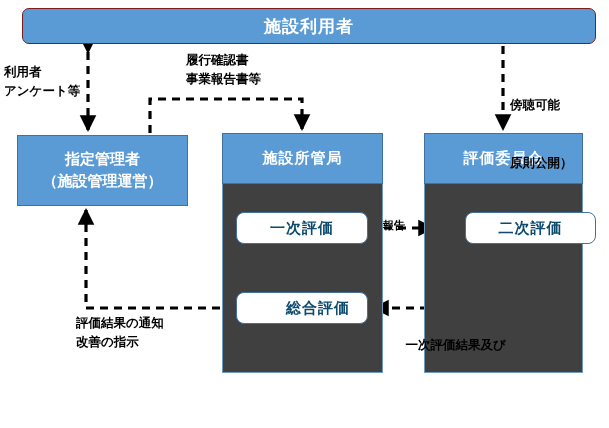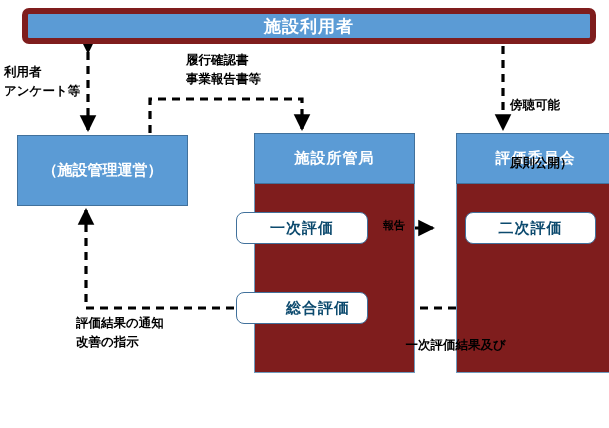--- a/index.html
+++ b/index.html
@@ -28,21 +28,21 @@
     position: absolute;
     box-sizing: border-box;
   }
   
   .banner {
     left: 22px;
     top: 8px;
     width: 574px;
     height: 36px;
     background: #5B9BD5;
-    border: 6px solid #7f1d1d;
+    border: 1px solid #7f1d1d;
     border-radius: 7px;
     display: flex;
     align-items: center;
     justify-content: center;
     color: #ffffff;
     font-size: 17px;
     font-weight: bold;
     letter-spacing: 1px;
   }
   
@@ -58,24 +58,23 @@
     align-items: center;
     justify-content: center;
     color: #ffffff;
     font-size: 15px;
     font-weight: bold;
     line-height: 1.45;
   }
   
   .column {
     position: absolute;
-    background: #7f1d1d;
+    background: #404040;
     border: 1px solid #6E9BBE;
     box-sizing: border-box;
-    margin-left: 32px;
   }
   .col-mid {
     left: 222px;
     top: 133px;
     width: 161px;
     height: 240px;
   }
   .col-right {
     left: 424px;
     top: 133px;
@@ -158,20 +157,21 @@
     <polyline points="504,244 504,308 374,308" fill="none" stroke="#000000" stroke-width="3.2" stroke-dasharray="8,6" marker-end="url(#arrowhead)"></polyline>
 
     <polyline points="234,308 86,308 86,210" fill="none" stroke="#000000" stroke-width="3.2" stroke-dasharray="8,6" marker-end="url(#arrowhead)"></polyline>
   </svg>
 
   <div class="node banner">
     <span>施設利用者</span>
   </div>
 
   <div class="node actor-left">
+    <span>指定管理者</span>
     <span>（施設管理運営）</span>
   </div>
 
   <div class="column col-mid">
     <div class="col-head">
       <span>施設所管局</span>
     </div>
   </div>
 
   <div class="column col-right">

